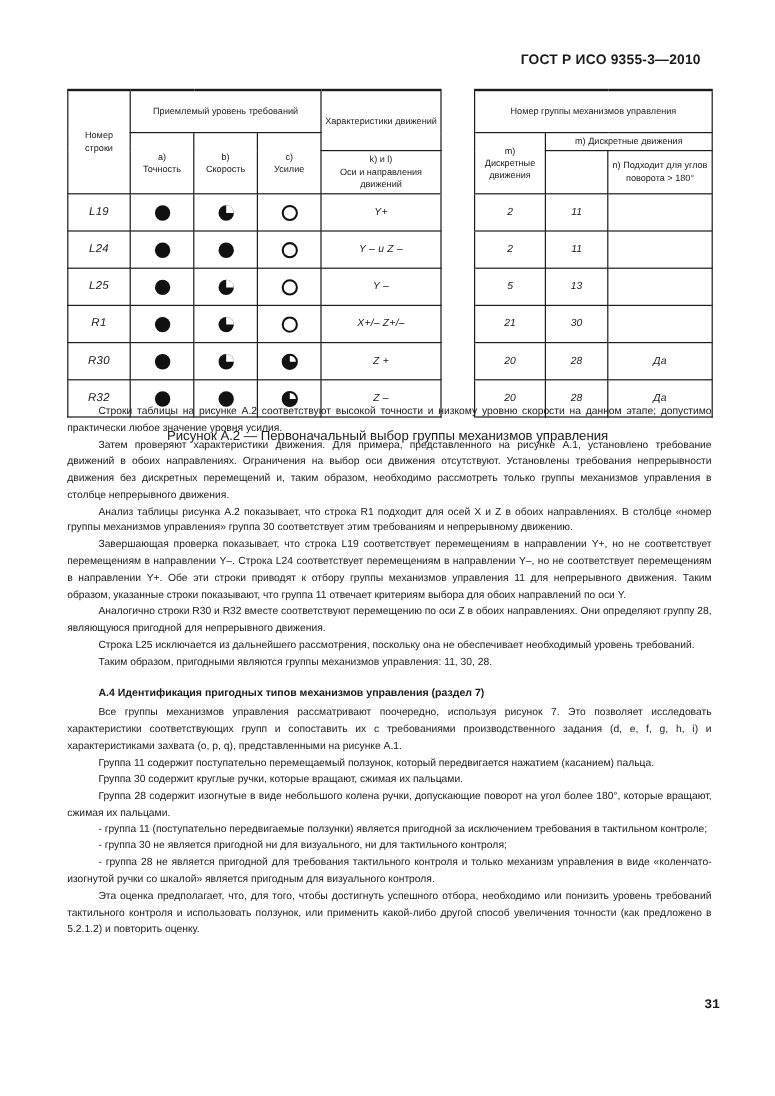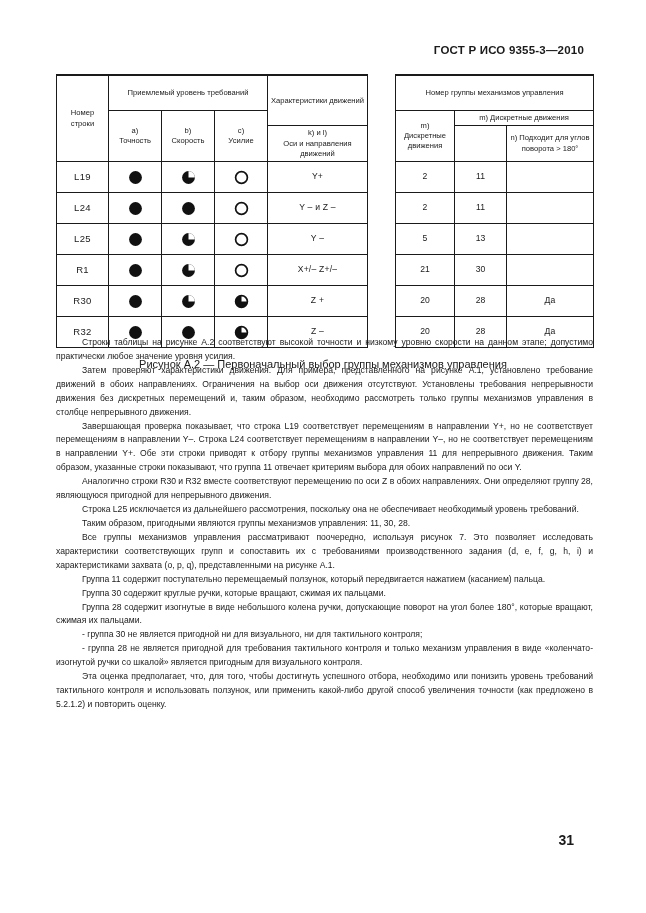--- a/index.html
+++ b/index.html
@@ -62,21 +62,21 @@
   table.fig .outer-top th { border-top-width: 2px; margin-left: 12px; }
   .head-cell { height: 30px; }
   .thick-bottom td { border-bottom-width: 2px; }
 
   .spacer-col { border-top: none !important; border-bottom: none !important; }
 
   .row-label {
     font-size: 9.5px;
     letter-spacing: 0.3px;
   }
-  .body-row td { height: 26px; }
+  .body-row td { height: 26px; font-style: italic; }
   .mv { font-size: 8.6px; letter-spacing: 0.2px; }
   .num { font-size: 8.6px; }
 
   
   .sym {
     display: inline-block;
     width: 15px;
     height: 15px;
     vertical-align: middle;
   }
@@ -114,24 +114,25 @@
     margin: 11px 0 3px 0;
     font-size: 8.8px;
     font-weight: bold;
     text-indent: 26px;
     text-align: left;
   }
 
   
   .page-no {
     position: absolute;
-    right: 60px;
+    right: 34px;
     top: 832px;
-    font-size: 14px;
+    font-size: 11px;
     font-weight: bold;
+    font-family: Liberation Mono, monospace;
   }
 </style>
 </head>
 <body>
 
 <div class="page">
 
   <div class="doc-header">ГОСТ Р ИСО 9355-3—2010</div>
 
   <div class="table-wrap">
@@ -294,28 +295,31 @@
           </tr>
         </tbody>
     </table>
   </div>
 
   <div class="caption">Рисунок А.2 — Первоначальный выбор группы механизмов управления</div>
 
   <div class="body">
     <p>Строки таблицы на рисунке А.2 соответствуют высокой точности и низкому уровню скорости на данном этапе; допустимо практически любое значение уровня усилия.</p>
     <p>Затем проверяют характеристики движения. Для примера, представленного на рисунке А.1, установлено требование движений в обоих направлениях. Ограничения на выбор оси движения отсутствуют. Установлены требования непрерывности движения без дискретных перемещений и, таким образом, необходимо рассмотреть только группы механизмов управления в столбце непрерывного движения.</p>
+    <p>Анализ таблицы рисунка А.2 показывает, что строка R1 подходит для осей X и Z в обоих направлениях. В столбце «номер группы механизмов управления» группа 30 соответствует этим требованиям и непрерывному движению.</p>
     <p>Завершающая проверка показывает, что строка L19 соответствует перемещениям в направлении Y+, но не соответствует перемещениям в направлении Y–. Строка L24 соответствует перемещениям в направлении Y–, но не соответствует перемещениям в направлении Y+. Обе эти строки приводят к отбору группы механизмов управления 11 для непрерывного движения. Таким образом, указанные строки показывают, что группа 11 отвечает критериям выбора для обоих направлений по оси Y.</p>
     <p>Аналогично строки R30 и R32 вместе соответствуют перемещению по оси Z в обоих направлениях. Они определяют группу 28, являющуюся пригодной для непрерывного движения.</p>
     <p>Строка L25 исключается из дальнейшего рассмотрения, поскольку она не обеспечивает необходимый уровень требований.</p>
     <p>Таким образом, пригодными являются группы механизмов управления: 11, 30, 28.</p>
+    <h4>А.4 Идентификация пригодных типов механизмов управления (раздел 7)</h4>
     <p>Все группы механизмов управления рассматривают поочередно, используя рисунок 7. Это позволяет исследовать характеристики соответствующих групп и сопоставить их с требованиями производственного задания (d, e, f, g, h, i) и характеристиками захвата (o, p, q), представленными на рисунке А.1.</p>
     <p>Группа 11 содержит поступательно перемещаемый ползунок, который передвигается нажатием (касанием) пальца.</p>
     <p>Группа 30 содержит круглые ручки, которые вращают, сжимая их пальцами.</p>
     <p>Группа 28 содержит изогнутые в виде небольшого колена ручки, допускающие поворот на угол более 180°, которые вращают, сжимая их пальцами.</p>
+    <p class="dash">- группа 11 (поступательно передвигаемые ползунки) является пригодной за исключением требования в тактильном контроле;</p>
     <p class="dash">- группа 30 не является пригодной ни для визуального, ни для тактильного контроля;</p>
     <p class="dash">- группа 28 не является пригодной для требования тактильного контроля и только механизм управления в виде «коленчато-изогнутой ручки со шкалой» является пригодным для визуального контроля.</p>
     <p>Эта оценка предполагает, что, для того, чтобы достигнуть успешного отбора, необходимо или понизить уровень требований тактильного контроля и использовать ползунок, или применить какой-либо другой способ увеличения точности (как предложено в 5.2.1.2) и повторить оценку.</p>
   </div>
 
   <div class="page-no">31</div>
 
 </div>
 
 </body></html>

